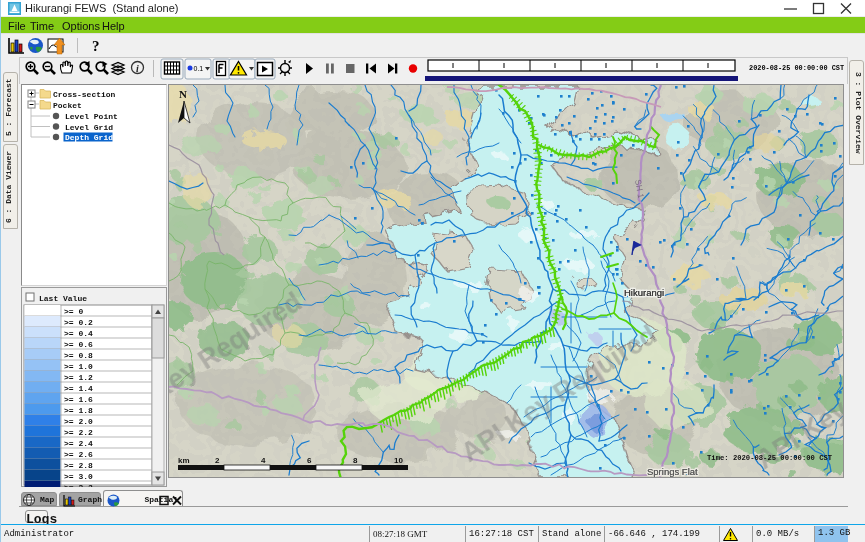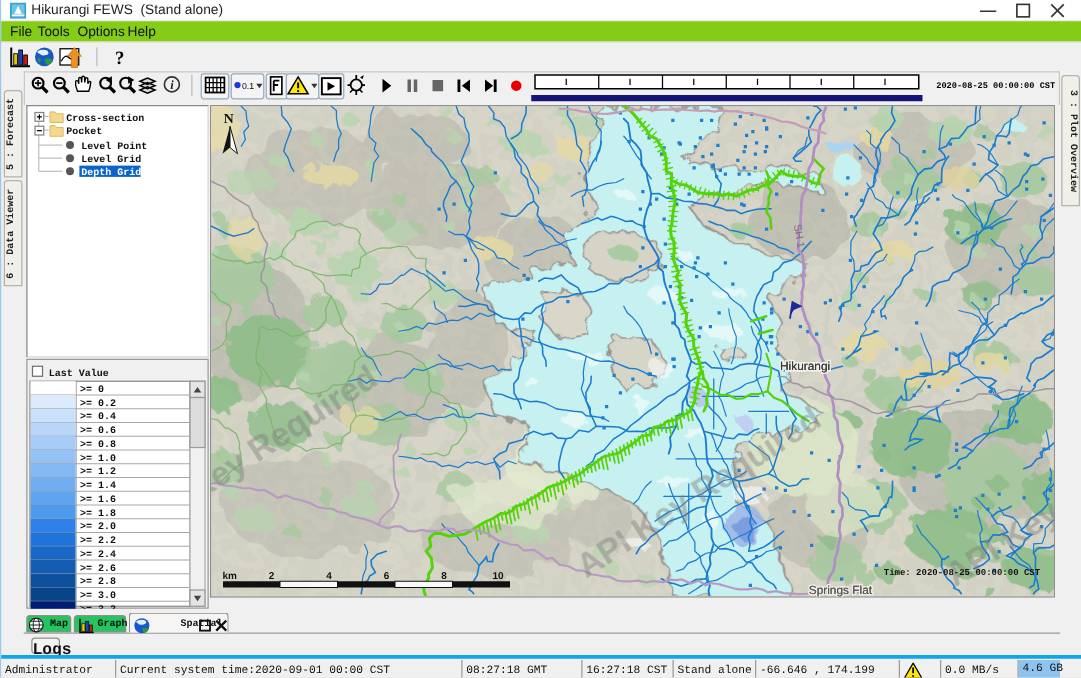--- a/index.html
+++ b/index.html
@@ -38,30 +38,30 @@
                border:1px solid #8a8a8a; border-right-color:#d4d4d4; border-bottom-color:#d4d4d4; }
   #legendpanel { left:20px; top:287px; width:146px; height:200px; background:#f0f0f0;
                border:1px solid #9a9a9a; }
 
   
   #map { left:167px; top:84px; width:676px; height:394px; background:#d7dacf;
          border:1px solid #8f8f8f; overflow:hidden; }
 
   
   #tabsrow { left:18px; top:490px; width:829px; height:17px; }
-  .btab { position:absolute; background:#22c55e; border:1px solid #8f8f8f;
+  .btab { position:absolute; background:#a3a3a3; border:1px solid #8f8f8f;
           border-radius:3px 3px 0 0; font-family:"Liberation Mono",monospace;
           font-size:8px; font-weight:bold; padding:2px 4px 0 18px; height:14px; color:#111; }
   #logsbtn { left:24px; top:510px; width:23px; height:13px; background:#f4f3f1;
              border:1px solid #8f8f8f; border-radius:3px; font-family:"Liberation Mono",monospace;
              font-size:13px; font-weight:bold; text-align:center; color:#111; padding-top:1px; }
 
   
   #statusbar { left:0; top:524px; width:865px; height:18px; background:#f0f0f0;
-               border-top:3px solid #0ea5e9; font-family:"Liberation Mono",monospace;
+               border-top:1px solid #0ea5e9; font-family:"Liberation Mono",monospace;
                font-size:9px; color:#111; }
   .seg { position:absolute; top:1px; height:16px; border-left:1px solid #9a9a9a;
          padding:3px 0 0 3px; white-space:nowrap; }
 </style>
 </head>
 <body>
 <div id="win">
 
   <div id="titlebar" class="abs"></div>
   <svg class="abs" style="left:7px;top:2px" width="13" height="13">
@@ -72,21 +72,21 @@
   </svg>
   <div id="titletext" class="abs">Hikurangi FEWS&nbsp; (Stand alone)</div>
   <svg class="abs" style="left:775px;top:0" width="90" height="17">
     <path d="M8 9 H21" stroke="#333" stroke-width="1.3"></path>
     <rect x="37.5" y="3.5" width="10" height="10" fill="none" stroke="#333" stroke-width="1.3"></rect>
     <path d="M65 3.5 L75 13.5 M75 3.5 L65 13.5" stroke="#333" stroke-width="1.3"></path>
   </svg>
 
   <div id="menubar" class="abs">
     <span style="left:7px">File</span>
-    <span style="left:29px">Tools</span>
+    <span style="left:29px">Time</span>
     <span style="left:61px">Options</span>
     <span style="left:101px">Help</span>
   </div>
 
   <div id="maintb" class="abs"></div>
   <svg class="abs" style="left:6px;top:37px" width="120" height="18">
 
     <g transform="translate(1,0)">
       <path d="M1 1 L1 16 L16 16" stroke="#000" stroke-width="1.6" fill="none"></path>
       <rect x="3" y="6" width="3" height="9" fill="#e8c800" stroke="#000" stroke-width="0.7"></rect>
@@ -1233,30 +1233,29 @@
       <path d="M2 3 Q6 1 9.5 2.5 Q11 4.5 8 5.5 Q4.5 6.5 3.5 4.8 Q2 4.5 2 3Z" fill="#dceef8"></path>
       <path d="M7 8.5 Q10.5 7.5 12 9.5 Q11 11.5 8.8 12.3 Q6.5 11 7 8.5Z" fill="#2a9a40"></path>
       <rect x="53" y="2.5" width="8" height="8" fill="none" stroke="#111" stroke-width="1.5"></rect>
       <path d="M66 2.5 L74 10.5 M74 2.5 L66 10.5" stroke="#111" stroke-width="1.8"></path>
     </svg>
   </div>
   <div id="logsbtn" class="abs">Logs</div>
 
   <div id="statusbar" class="abs">
     <div class="seg" style="left:0;width:91px;border-left:none;">Administrator</div>
-    <div class="seg" style="left:91px;width:277px;">Current system time:2020-09-01 00:00 CST</div>
-    <div class="seg" style="left:368px;width:96px;">08:27:18 GMT</div>
+    <div class="seg" style="left:368px;width:96px;font-family:Liberation Serif, serif;">08:27:18 GMT</div>
     <div class="seg" style="left:464px;width:73px;">16:27:18 CST</div>
     <div class="seg" style="left:537px;width:66px;">Stand alone</div>
     <div class="seg" style="left:603px;width:115px;">-66.646 , 174.199</div>
     <div class="seg" style="left:718px;width:33px;"></div>
     <svg class="abs" style="left:722px;top:3px" width="15" height="13">
       <path d="M7.5 0.5 L14.5 12.5 L0.5 12.5 Z" fill="#ffe800" stroke="#000" stroke-width="1"></path>
       <path d="M7.5 4 V8.5" stroke="#000" stroke-width="1.4"></path>
       <circle cx="7.5" cy="10.7" r="0.8" fill="#000"></circle>
     </svg>
     <div class="seg" style="left:751px;width:62px;">0.0 MB/s</div>
     <div class="seg" style="left:813px;width:52px;">
       <div class="abs" style="left:0;top:0;width:33px;height:16px;background:#8fc3ee;"></div>
-      <div class="abs" style="left:3px;top:2px;">4.6 GB</div>
+      <div class="abs" style="left:3px;top:2px;">1.3 GB</div>
     </div>
   </div>
 </div>
 
 </body></html>

